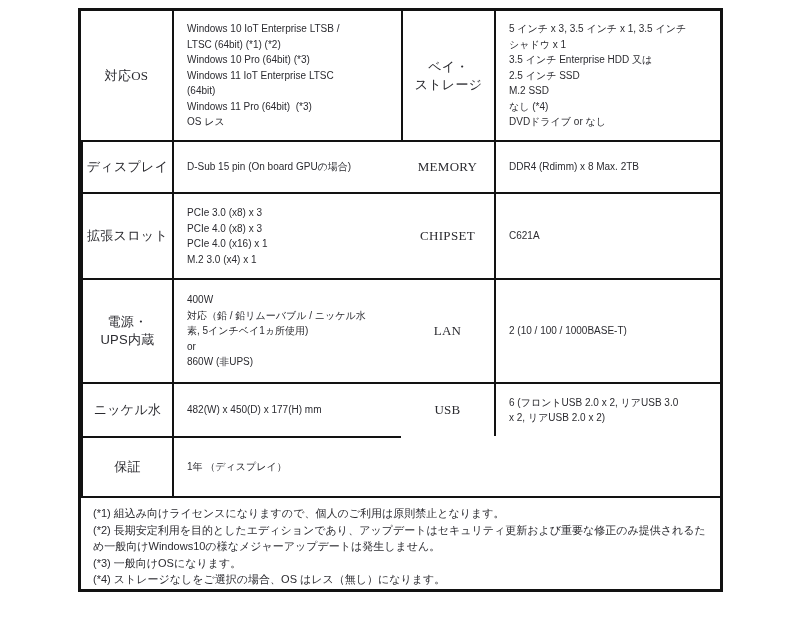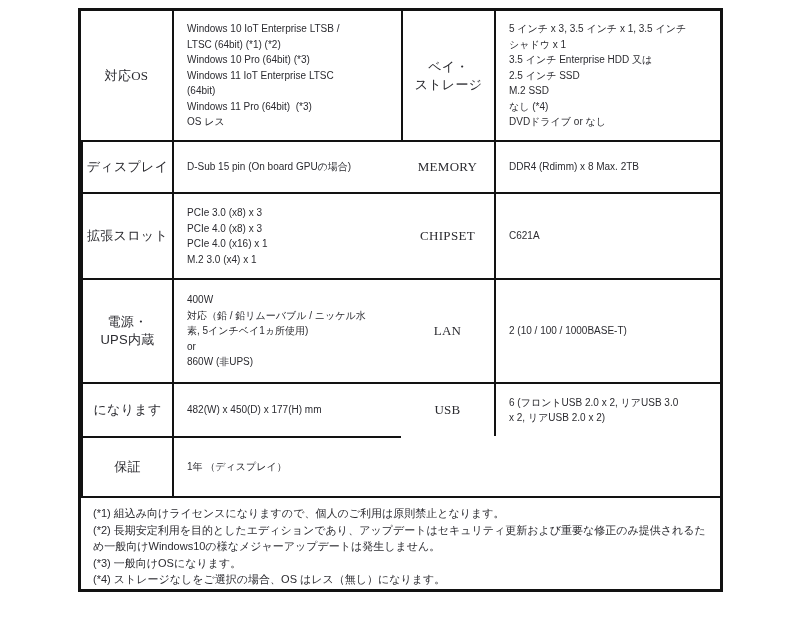--- a/index.html
+++ b/index.html
@@ -137,21 +137,21 @@
 860W (非UPS)</span>
     </div>
 
     <div class="cell label first-col">
       <span class="lines">LAN</span>
     </div>
     <div class="cell value">
       <span class="lines">2 (10 / 100 / 1000BASE-T)</span>
     </div>
     <div class="cell label">
-      <span class="lines">になります</span>
+      <span class="lines">ニッケル水</span>
     </div>
     <div class="cell value">
       <span class="lines">482(W) x 450(D) x 177(H) mm</span>
     </div>
 
     <div class="cell label first-col">
       <span class="lines">USB</span>
     </div>
     <div class="cell value">
       <span class="lines">6 (フロントUSB 2.0 x 2, リアUSB 3.0

